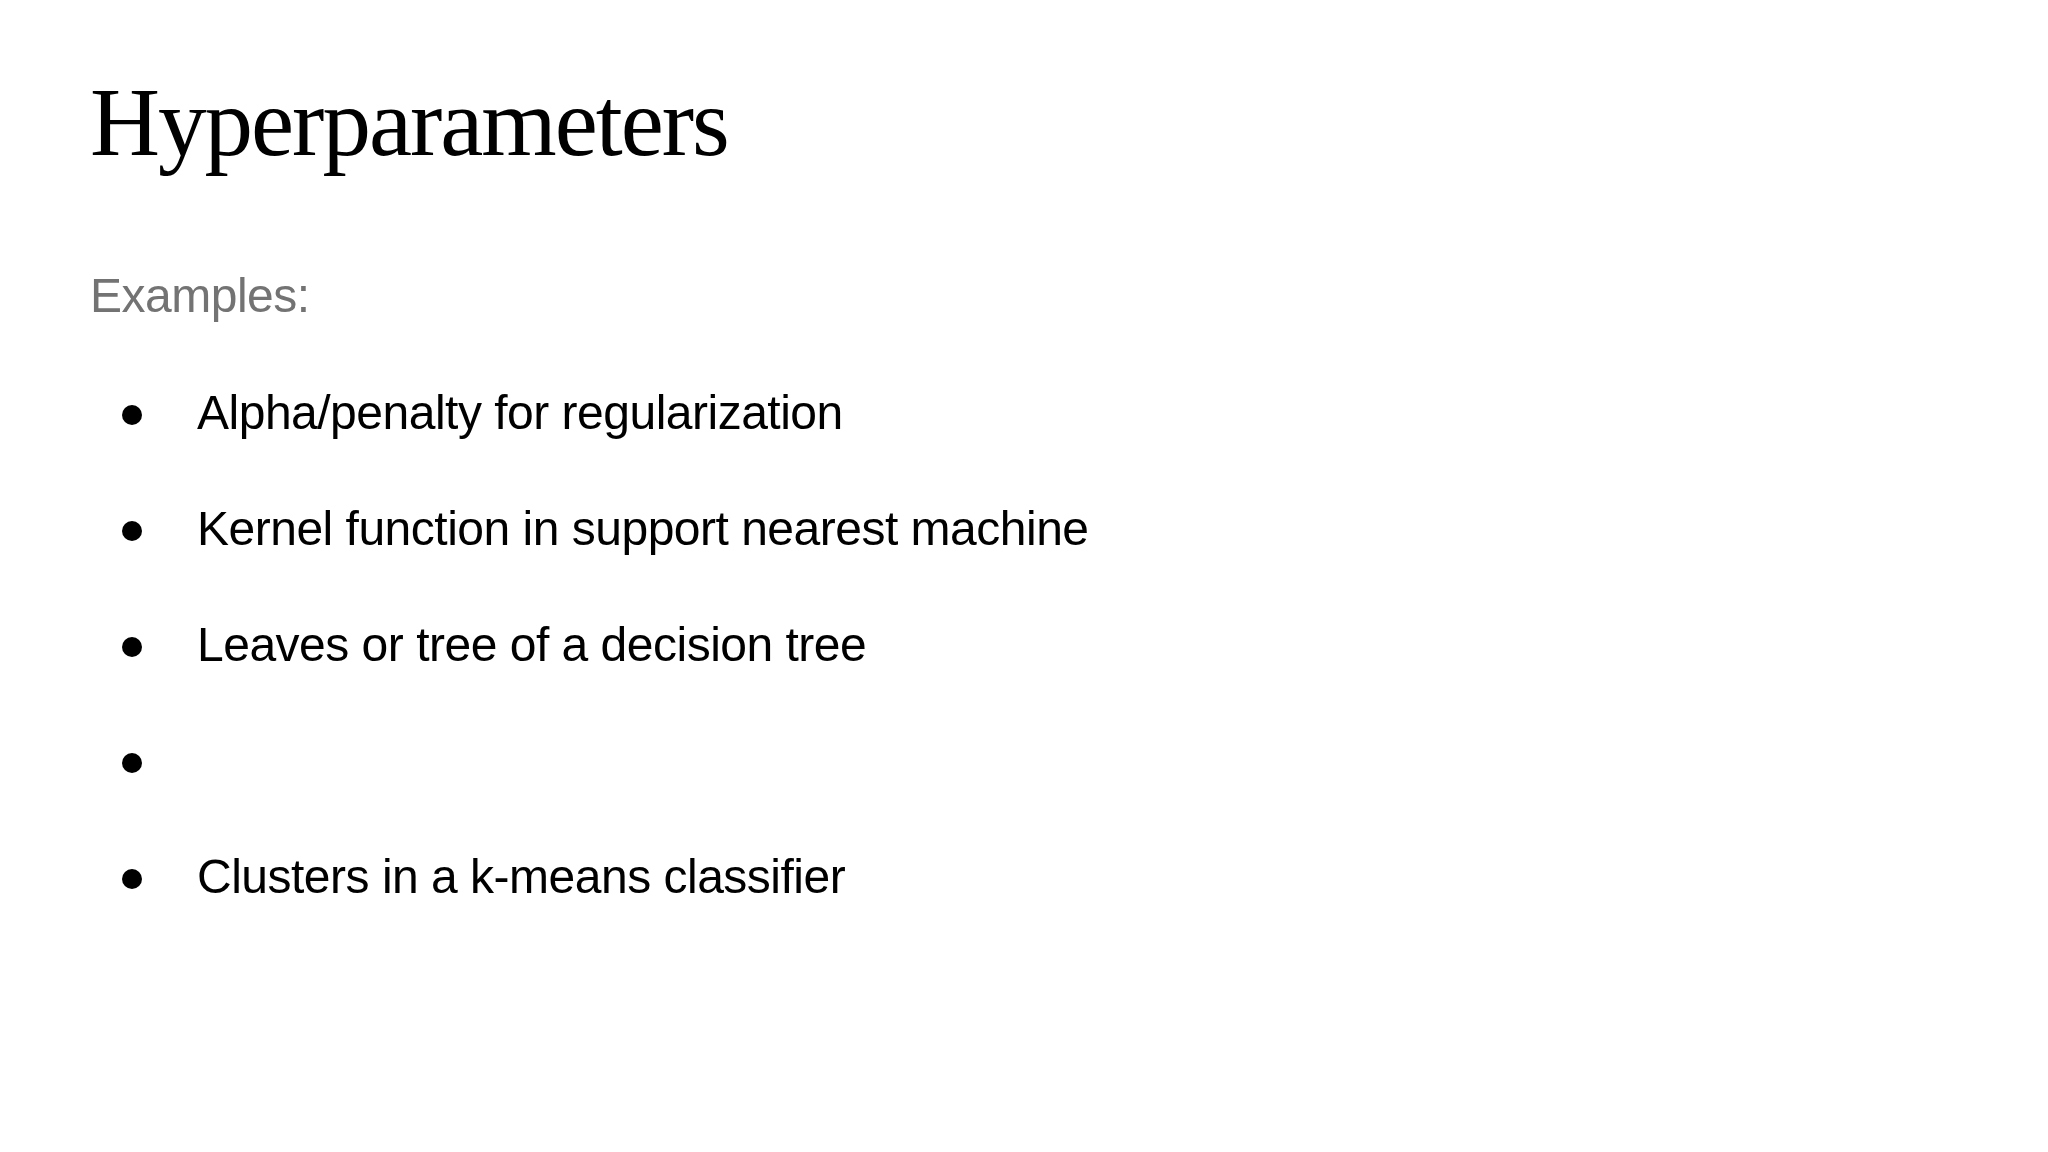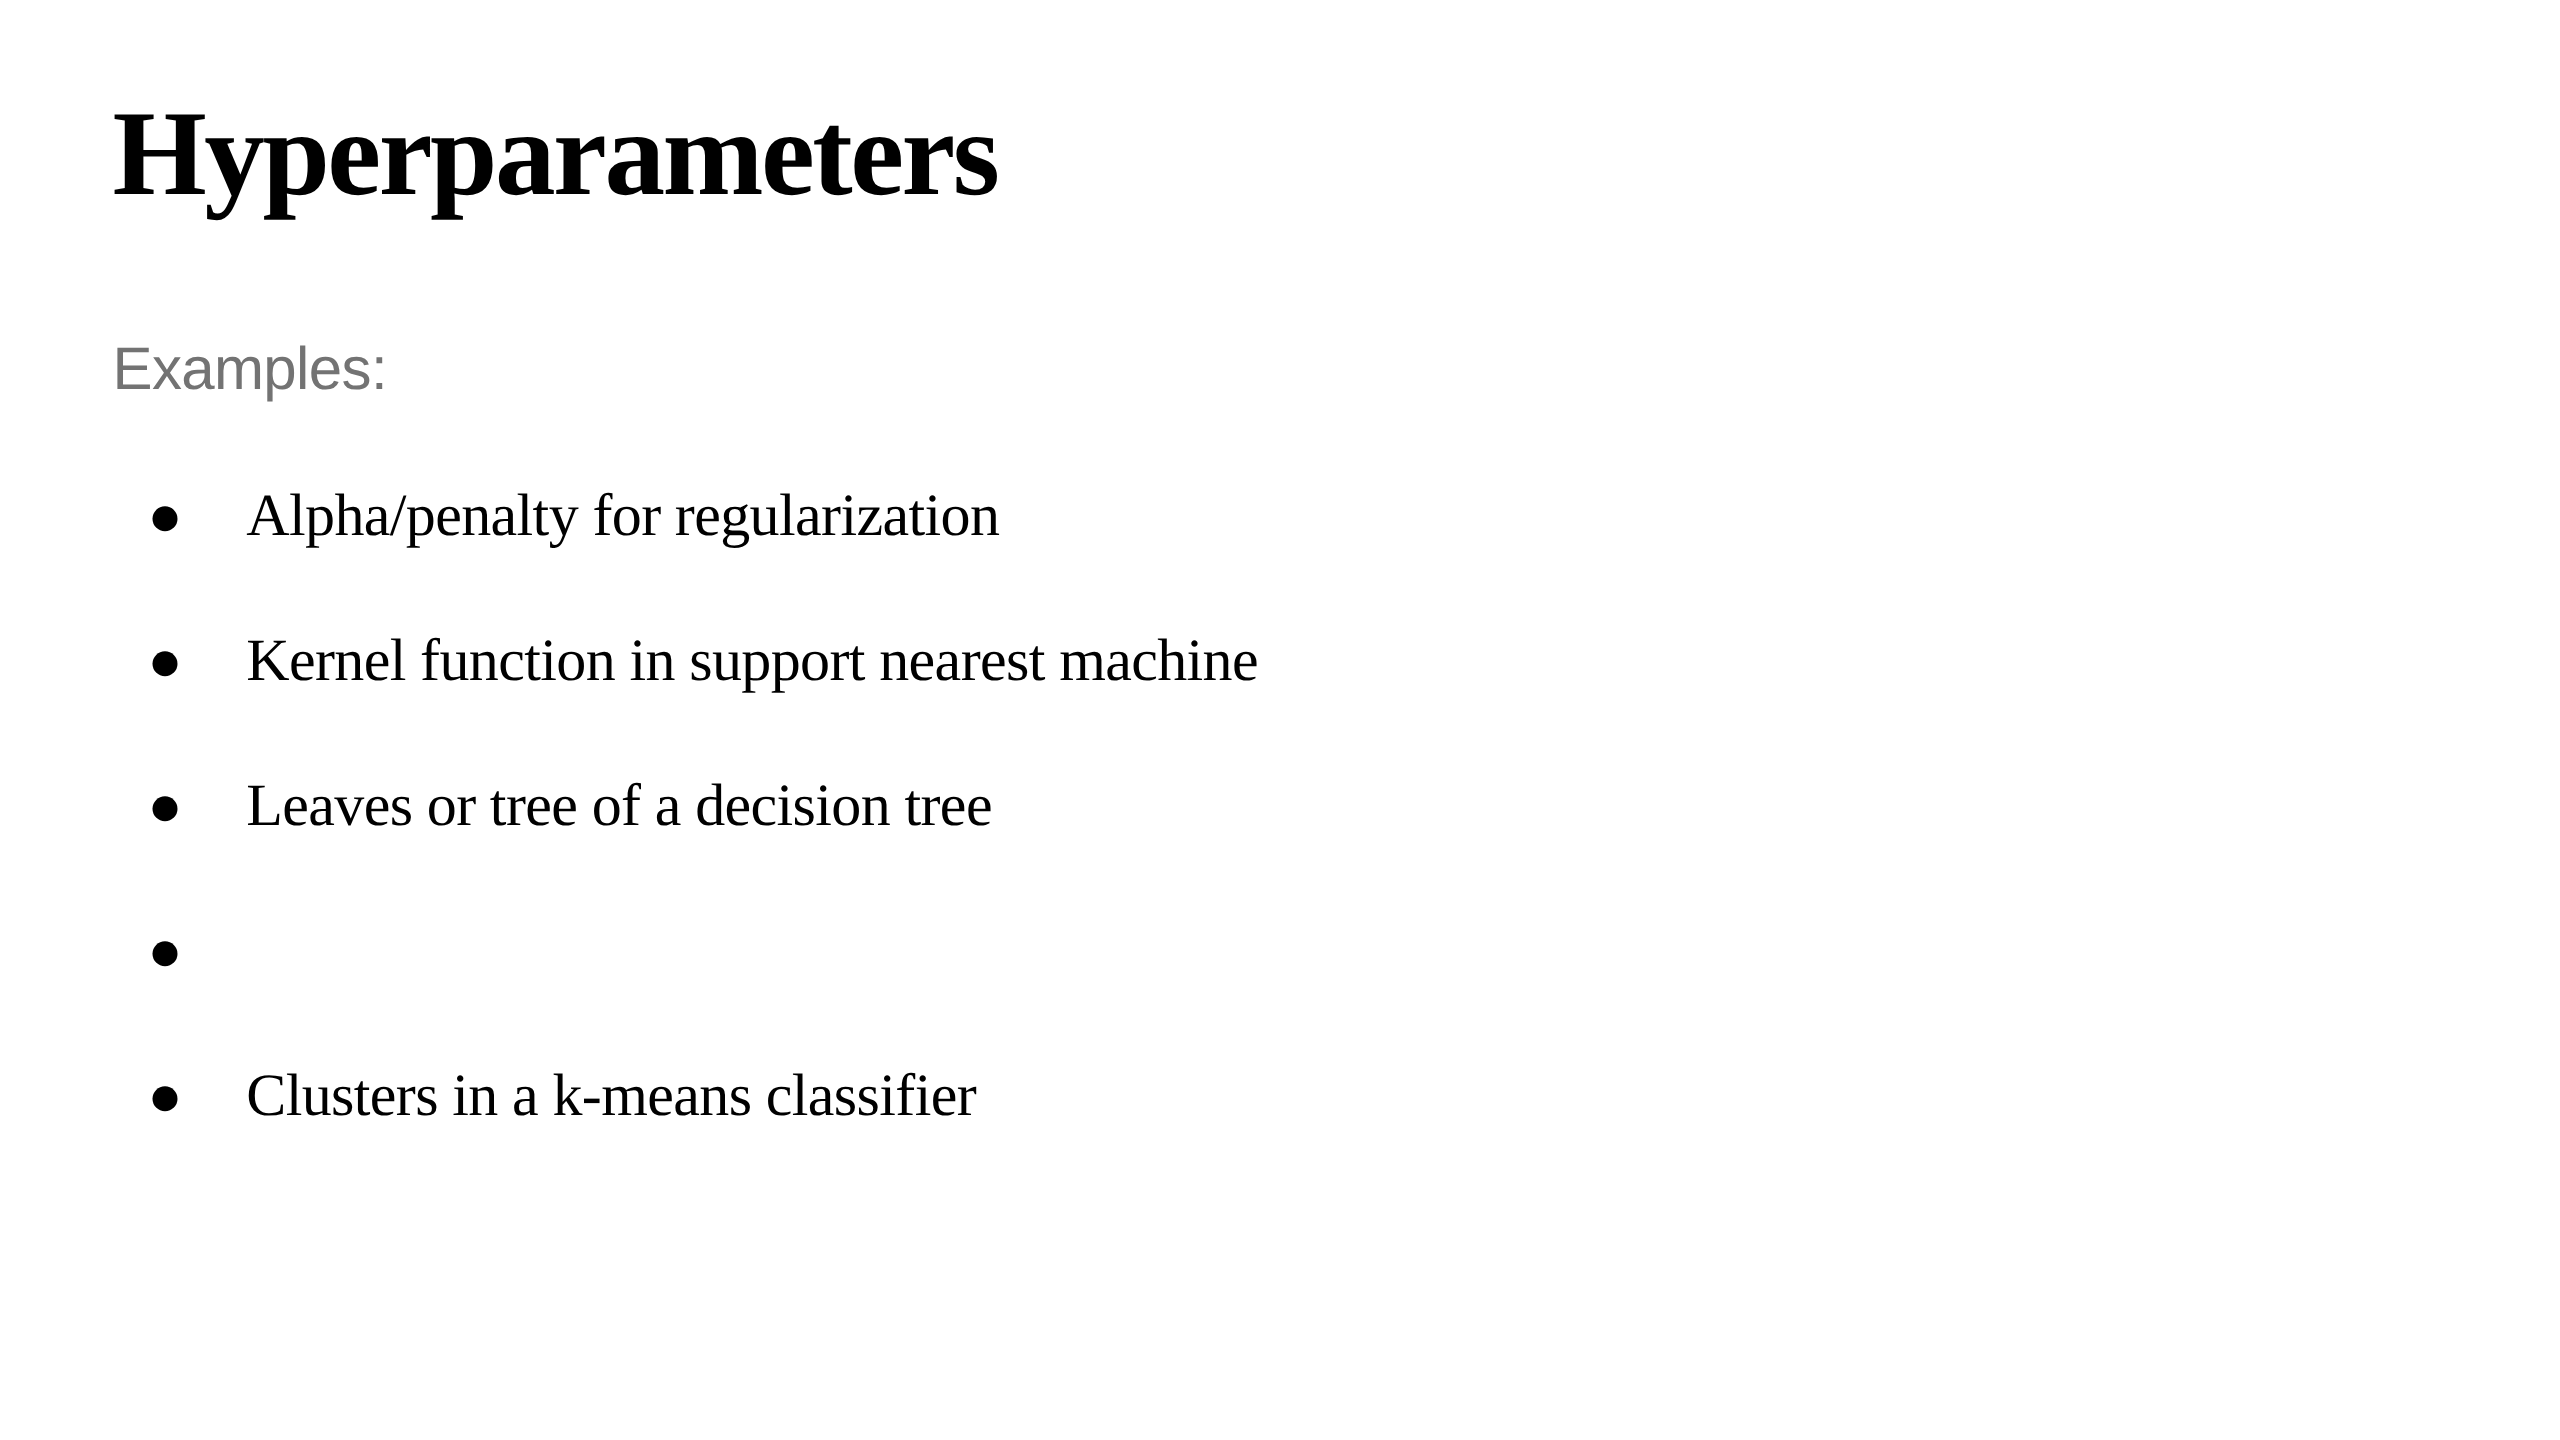--- a/index.html
+++ b/index.html
@@ -18,21 +18,21 @@
   .slide {
     position: absolute;
     inset: 0;
   }
   .slide-title {
     position: absolute;
     left: 90px;
     top: 74px;
     margin: 0;
     font-family: "Liberation Serif", "DejaVu Serif", serif;
-    font-weight: 700;
+    font-weight: 400;
     font-size: 97px;
     line-height: 1;
     letter-spacing: -2px;
     color: #000000;
     white-space: nowrap;
   }
   .intro {
     position: absolute;
     left: 90px;
     top: 272px;
@@ -48,21 +48,20 @@
     top: 389px;
     margin: 0;
     padding: 0;
     list-style: none;
     width: 100%;
   }
   .bullet-row {
     position: relative;
     height: 48px;
     margin: 0 0 68px 0;
-    font-family: Liberation Serif, serif;
   }
   .bullet-dot {
     position: absolute;
     left: 122px;
     top: 16px;
     width: 20px;
     height: 20px;
     border-radius: 50%;
     background: #000000;
   }

